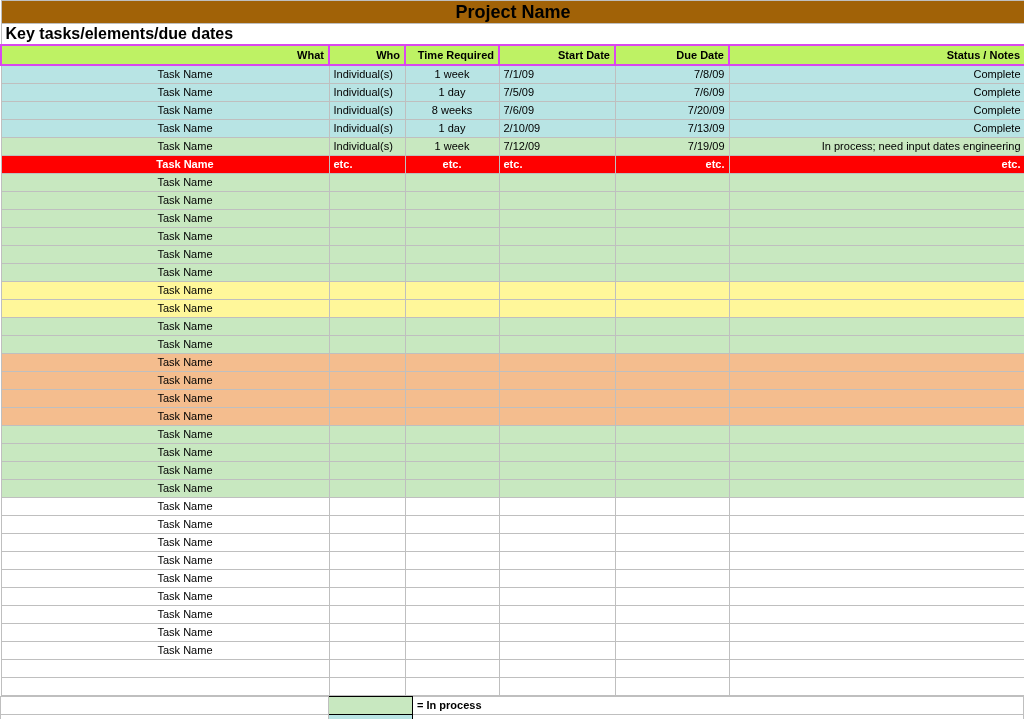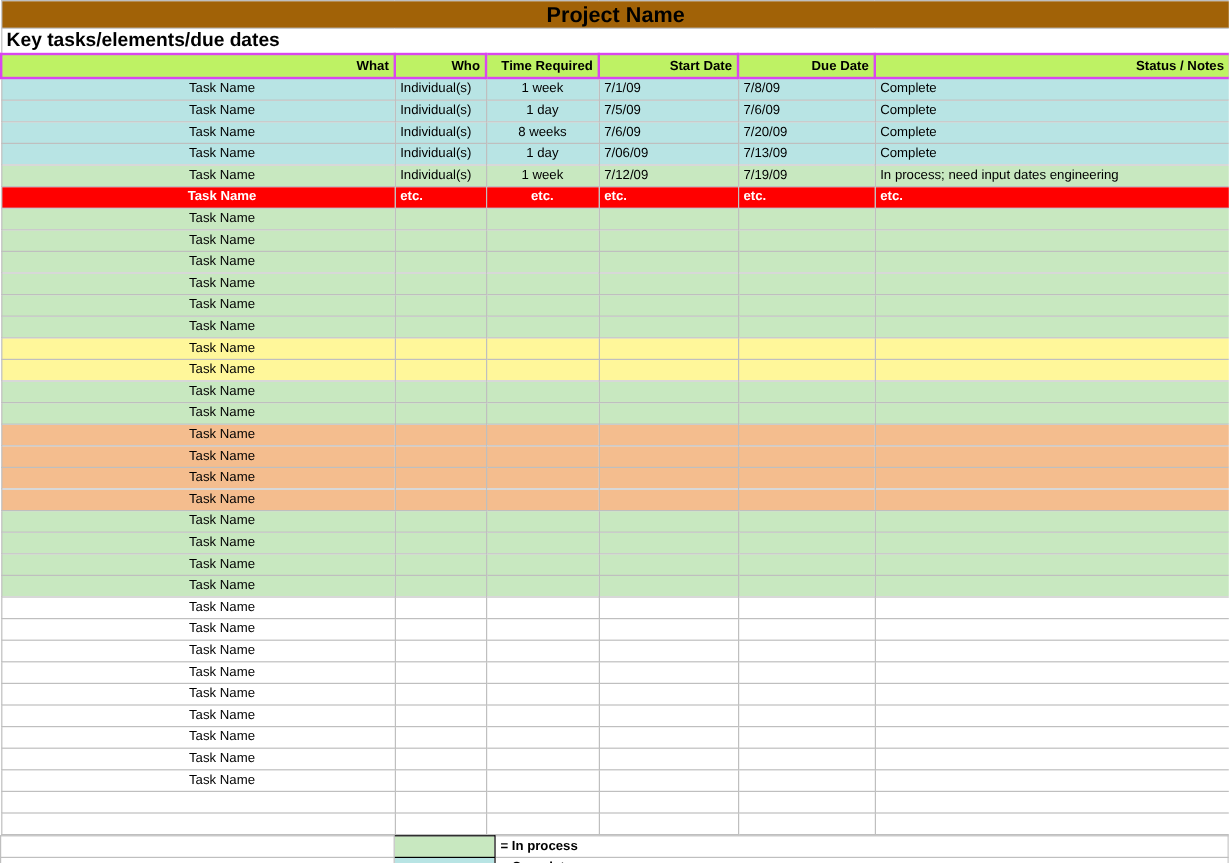--- a/index.html
+++ b/index.html
@@ -54,22 +54,22 @@
   .col-who    { width: 76px; }
   .col-time   { width: 94px; }
   .col-start  { width: 116px; }
   .col-due    { width: 114px; }
   .col-status { width: 296px; }
 
   .c-what   { text-align: center; padding-left: 44px; }
   .c-who    { text-align: left; }
   .c-time   { text-align: center; }
   .c-start  { text-align: left; }
-  .c-due    { text-align: left; }
-  .c-status { text-align: left; margin-left: 36px; }
+  .c-due    { text-align: right; }
+  .c-status { text-align: right; margin-left: 36px; }
 
   .row-blue   td { background: #b8e4e4; }
   .row-green  td { background: #c8e8c0; }
   .row-yellow td { background: #fff79a; }
   .row-orange td { background: #f4bd8e; }
   .row-white  td { background: #ffffff; }
   .row-red    td { background: #ff0000; color:#fff; font-weight:bold; }
 
   .legend-table td {
     border: 1px solid #bfbfbf;
@@ -143,21 +143,21 @@
           <td class="c-who">Individual(s)</td>
           <td class="c-time">8 weeks</td>
           <td class="c-start">7/6/09</td>
           <td class="c-due">7/20/09</td>
           <td class="c-status">Complete</td>
         </tr>
         <tr class="row-blue">
           <td class="c-what">Task Name</td>
           <td class="c-who">Individual(s)</td>
           <td class="c-time">1 day</td>
-          <td class="c-start">7/06/09</td>
+          <td class="c-start">2/10/09</td>
           <td class="c-due">7/13/09</td>
           <td class="c-status">Complete</td>
         </tr>
         <tr class="row-green">
           <td class="c-what">Task Name</td>
           <td class="c-who">Individual(s)</td>
           <td class="c-time">1 week</td>
           <td class="c-start">7/12/09</td>
           <td class="c-due">7/19/09</td>
           <td class="c-status">In process; need input dates engineering</td>

